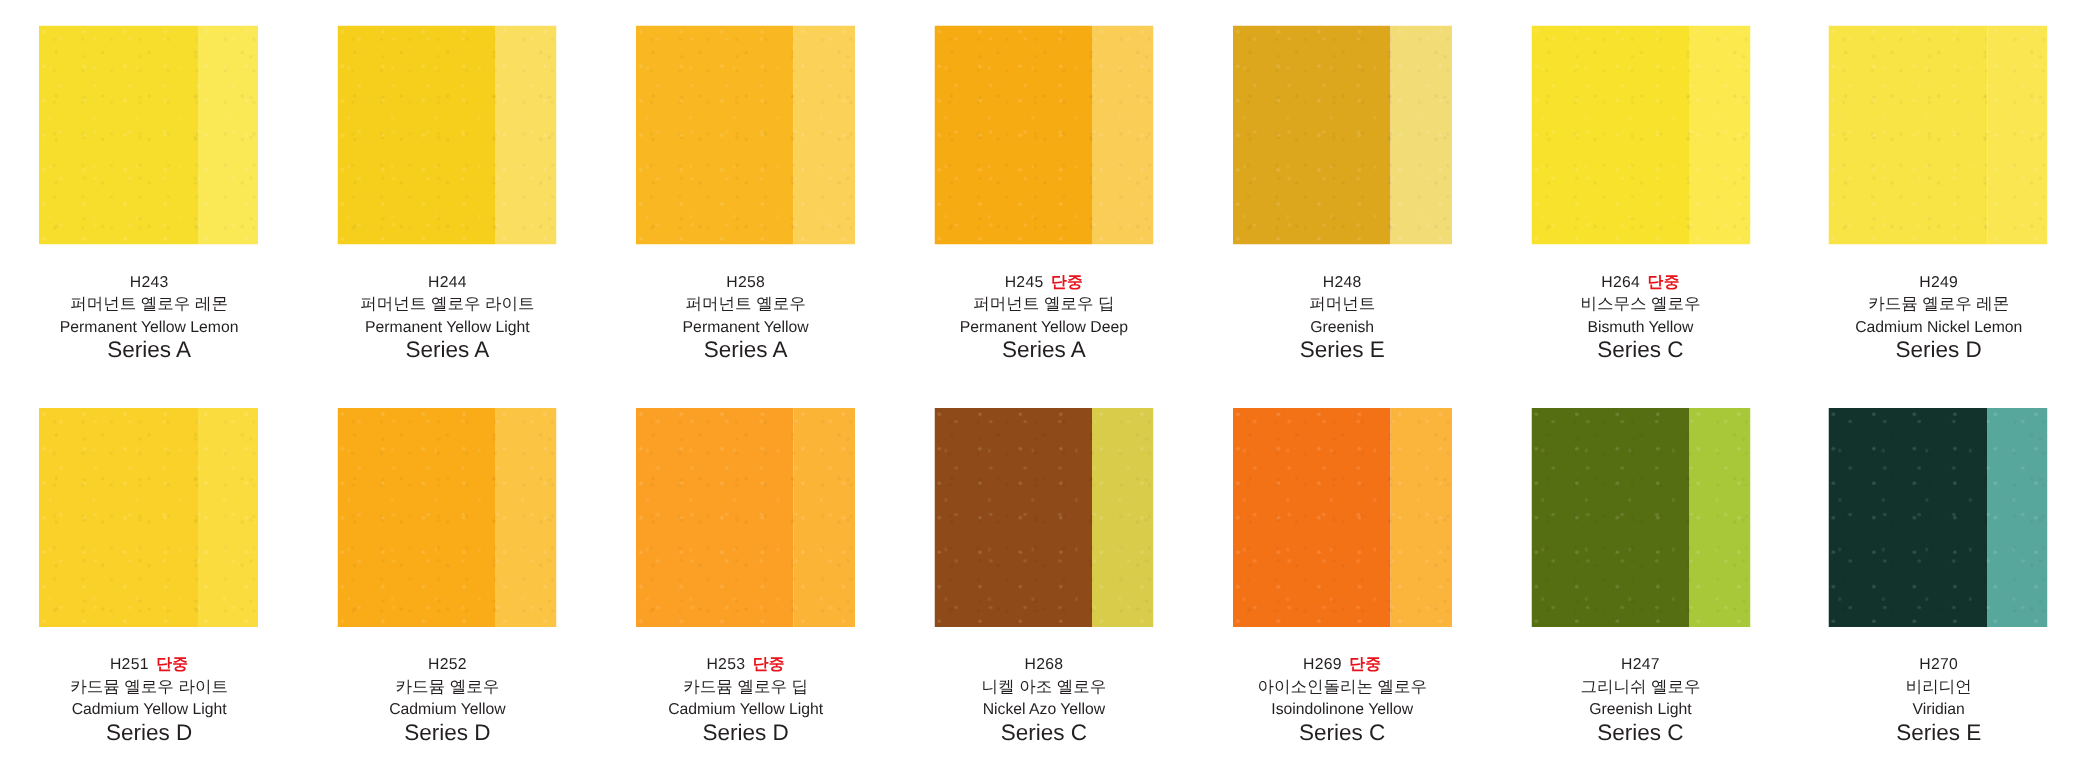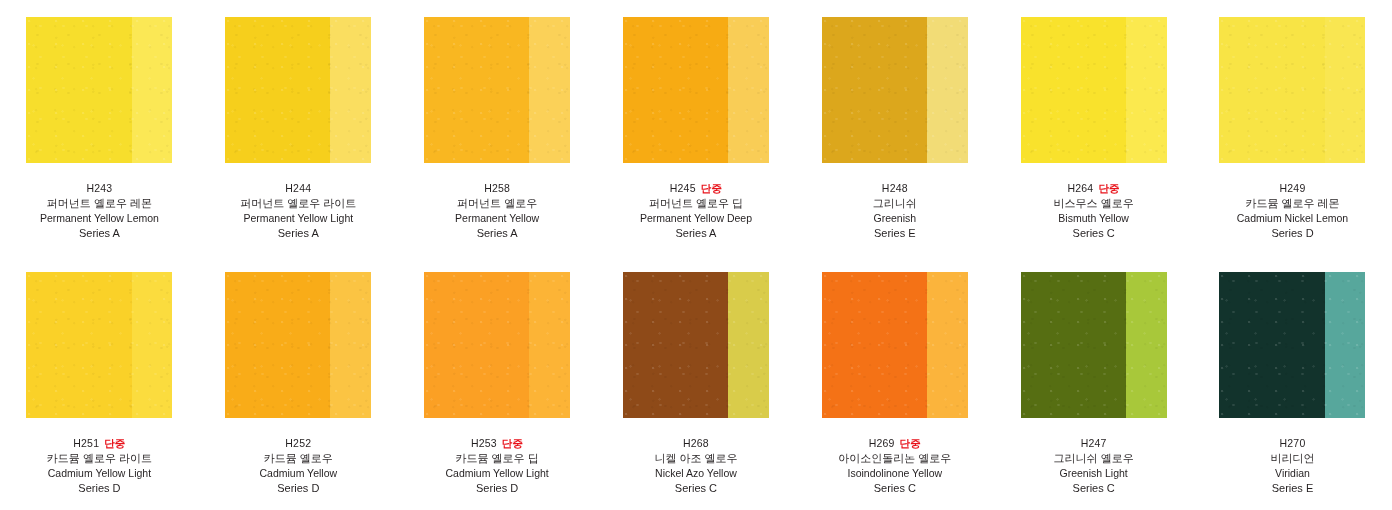--- a/index.html
+++ b/index.html
@@ -85,21 +85,21 @@
     white-space:nowrap;
     color:#231f20;
   }
   .ename{
     font-size:10.5px;
     height:15px;
     white-space:nowrap;
     color:#231f20;
   }
   .series{
-    font-size:11px;
+    font-size:15px;
     height:15px;
     white-space:nowrap;
     color:#231f20;
   }
 </style>
 </head>
 <body>
 
 <div id="chart">
     <div class="row">
@@ -151,21 +151,21 @@
           <div class="series">Series A</div>
         </div>
       </div>
       <div class="card">
         <div class="swatch">
           <div class="masstone" style="width: 72%; background: rgb(220, 167, 28);"></div>
           <div class="tint" style="background: rgb(242, 220, 118);"></div>
         </div>
         <div class="labels">
           <div class="codeline"><span class="code">H248</span></div>
-          <div class="kname">그리니쉬</div>
+          <div class="kname">퍼머넌트</div>
           <div class="ename">Greenish</div>
           <div class="series">Series E</div>
         </div>
       </div>
       <div class="card">
         <div class="swatch">
           <div class="masstone" style="width: 72%; background: rgb(249, 226, 44);"></div>
           <div class="tint" style="background: rgb(251, 233, 78);"></div>
         </div>
         <div class="labels">

